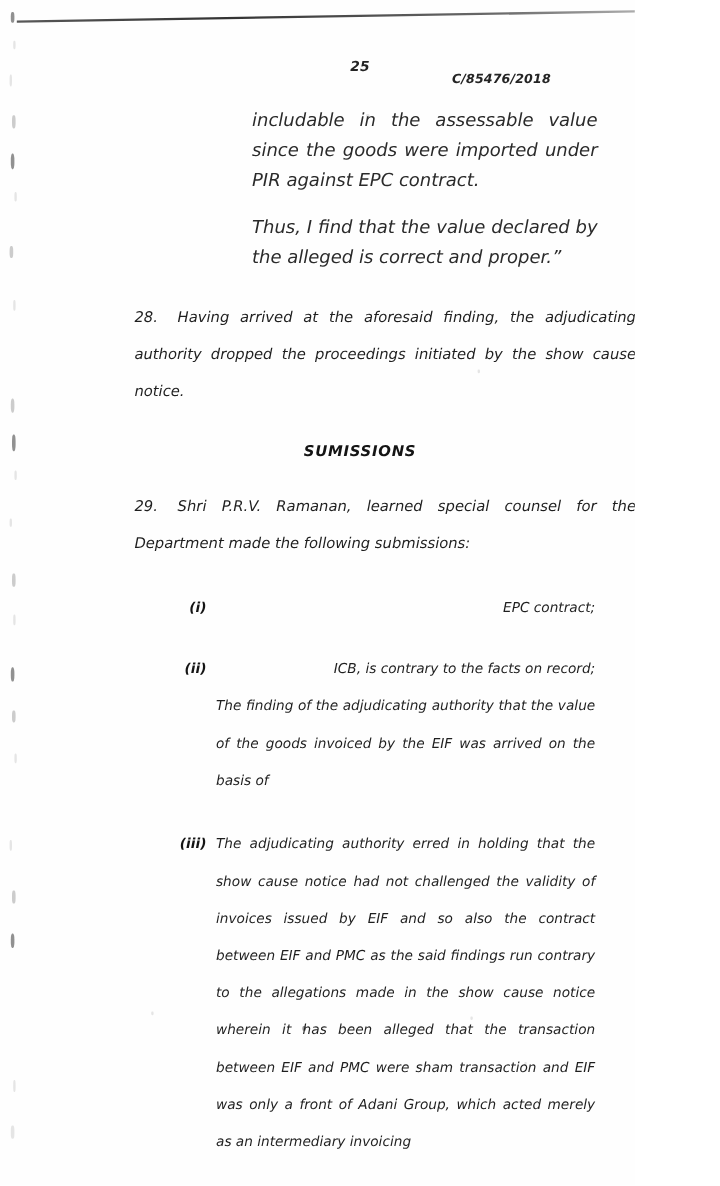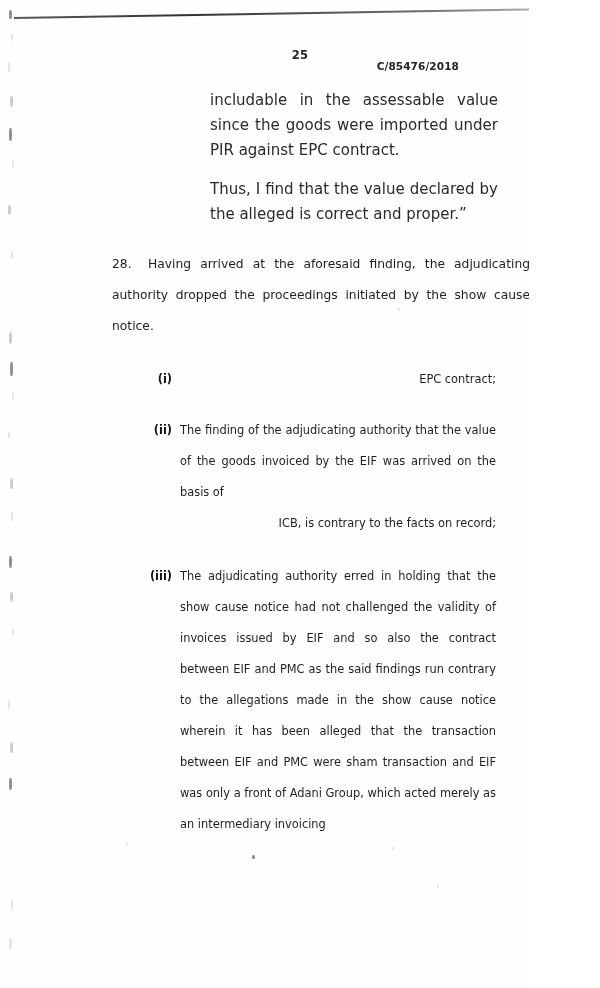--- a/index.html
+++ b/index.html
@@ -10,20 +10,21 @@
   body {
     font-family: "DejaVu Sans", sans-serif;
   }
   .page {
     position: relative;
     width: 529px;
     height: 988px;
     background: #fefefe;
     overflow: hidden;
     color: #1a1a1a;
+    font-style: italic;
   }
 
   
   .scan-edge {
     position: absolute;
     left: 14px;
     top: 17px;
     width: 576px;
     height: 1.6px;
     background: linear-gradient(90deg,
@@ -179,31 +180,35 @@
     <div class="quote-block">
       <p>includable in the assessable value since the goods were imported under PIR against EPC contract.</p>
       <div class="quote-gap"></div>
       <p>Thus, I find that the value declared by the alleged is correct and proper.”</p>
     </div>
 
     <div class="para" style="margin-top:22px;">
       <span class="num">28.</span><span>Having arrived at the aforesaid finding, the adjudicating authority dropped the proceedings initiated by the show cause notice.</span>
     </div>
 
-
+    <div class="heading">SUMISSIONS</div>
+
+    <div class="para" style="margin-top:24px;">
+      <span class="num">29.</span><span>Shri P.R.V. Ramanan, learned special counsel for the Department made the following submissions:</span>
+    </div>
 
     <ul class="list">
       <li class="list-item">
         <span class="marker">(i)</span>
         <span class="body last-line">EPC contract;</span>
       </li>
       <li class="list-item" style="margin-bottom:22px;">
         <span class="marker">(ii)</span>
+        <span class="body last-line">ICB, is contrary to the facts on record;</span>
         <span class="body">The finding of the adjudicating authority that the value of the goods invoiced by the EIF was arrived on the basis of</span>
-        <span class="body last-line">ICB, is contrary to the facts on record;</span>
       </li>
       <li class="list-item">
         <span class="marker">(iii)</span>
         <span class="body">The adjudicating authority erred in holding that the show cause notice had not challenged the validity of invoices issued by EIF and so also the contract between EIF and PMC as the said findings run contrary to the allegations made in the show cause notice wherein it has been alleged that the transaction between EIF and PMC were sham transaction and EIF was only a front of Adani Group, which acted merely as an intermediary invoicing</span>
 
       </li>
     </ul>
 
   </div>
 </div>

